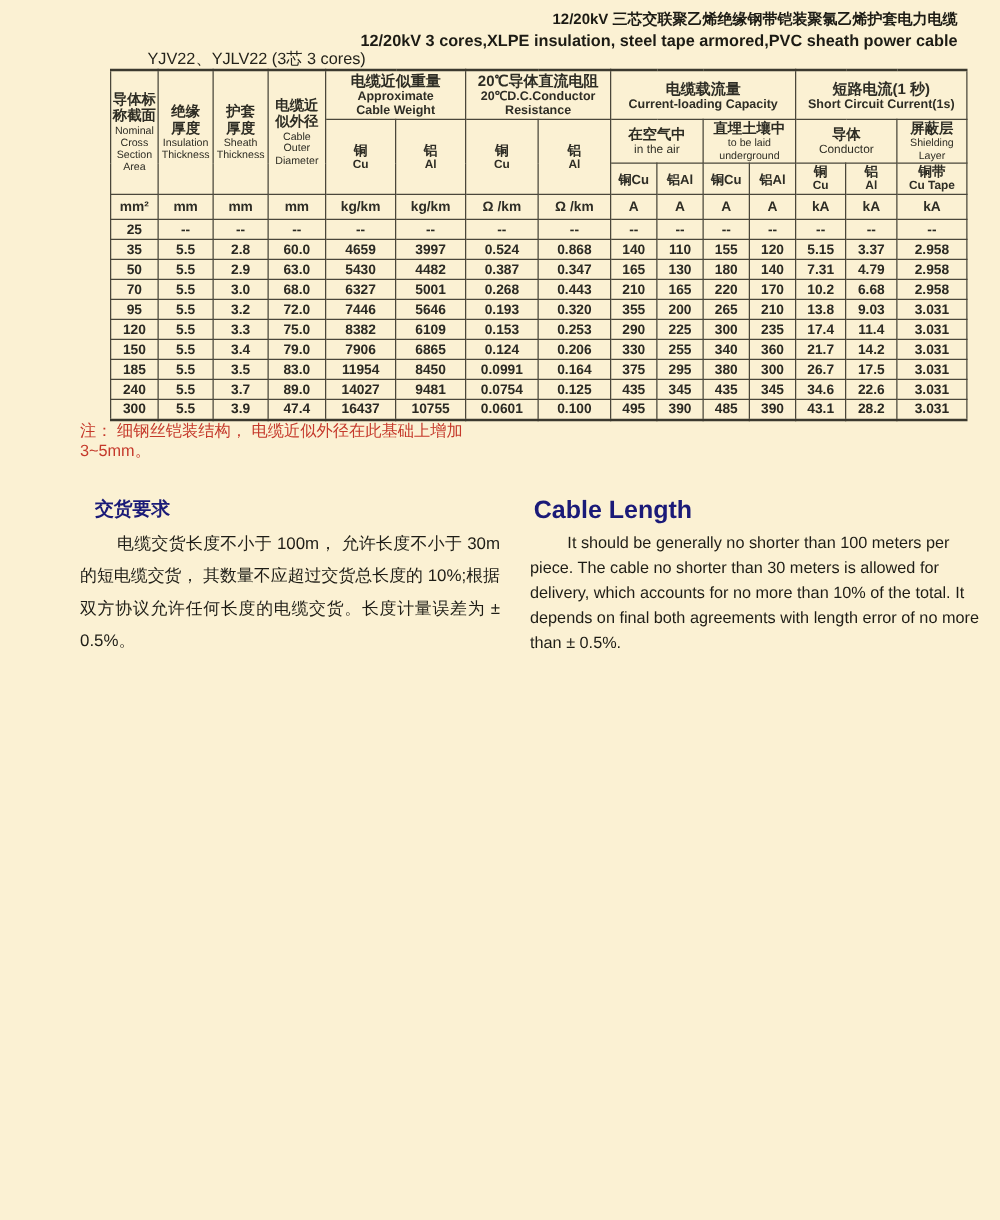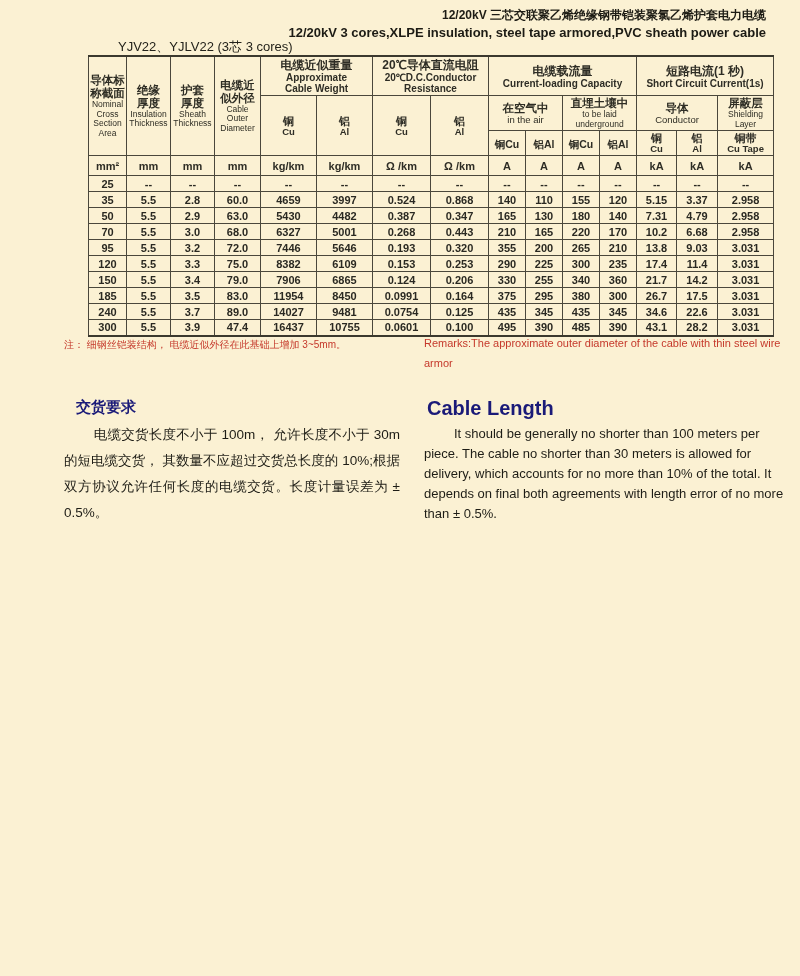--- a/index.html
+++ b/index.html
@@ -37,21 +37,21 @@
   .g-en { display:block; font-weight:bold; font-size:10px; line-height:11px; white-space:pre-line; }
   .m-zh { display:block; font-weight:bold; font-size:11px; line-height:12px; }
   .m-en { display:block; font-weight:bold; font-size:9.5px; line-height:10px; }
   .inline-metal { font-weight:bold; font-size:10.5px; }
   tr.units-row td { height:20px; font-weight:bold; font-size:11px; }
   tr.data-row td { height:16px; font-weight:bold; font-size:11px; color:#2A2922; }
 
   
   .note-zh {
     position:absolute; left:64px; top:337px; width:360px;
-    color:#C5392B; font-size:10px; line-height:16px;
+    color:#C5392B; font-size:13px; line-height:16px;
   }
   .remarks {
     position:absolute; left:424px; top:333px; width:372px;
     color:#C5392B; font-size:11px; line-height:20px;
   }
 
   
   .sec-heading { font-weight:bold; color:#1A1A78; }
   .head-delivery { position:absolute; left:76px; top:398px; font-size:15px; }
   .head-length  { position:absolute; left:427px; top:397px; font-size:20px; }
@@ -390,21 +390,20 @@
           <td>390</td>
           <td>43.1</td>
           <td>28.2</td>
           <td>3.031</td>
         </tr>
       </tbody>
   </table>
 
   <div class="note-zh">注：  细钢丝铠装结构，  电缆近似外径在此基础上增加 3~5mm。</div>
   <div class="remarks">
-    <div>Remarks:The approximate outer diameter of the cable with thin steel wire armor</div>
   </div>
 
   <div class="sec-heading head-delivery">交货要求</div>
   <div class="para para-delivery">电缆交货长度不小于 100m，  允许长度不小于 30m 的短电缆交货，  其数量不应超过交货总长度的 10%;根据双方协议允许任何长度的电缆交货。长度计量误差为 ± 0.5%。</div>
 
   <div class="sec-heading head-length">Cable Length</div>
   <div class="para para-length">It should be generally no shorter than 100 meters per piece. The cable no shorter than 30 meters is allowed for delivery, which accounts for no more than 10% of the total.  It depends on final both agreements with length error of no more than ± 0.5%.</div>
 
 </div>
 

